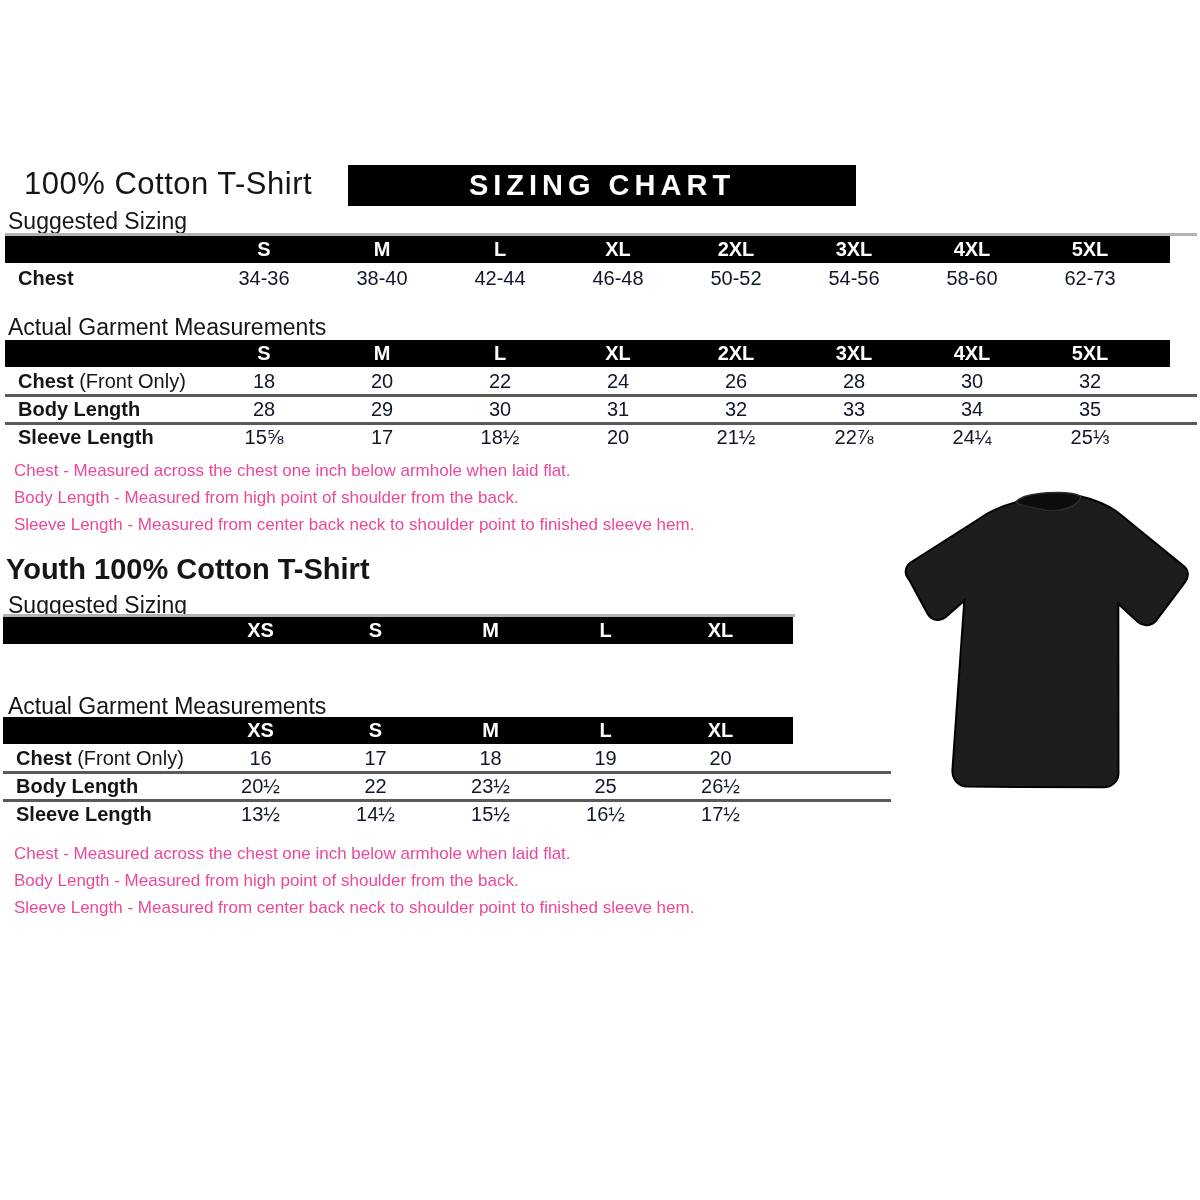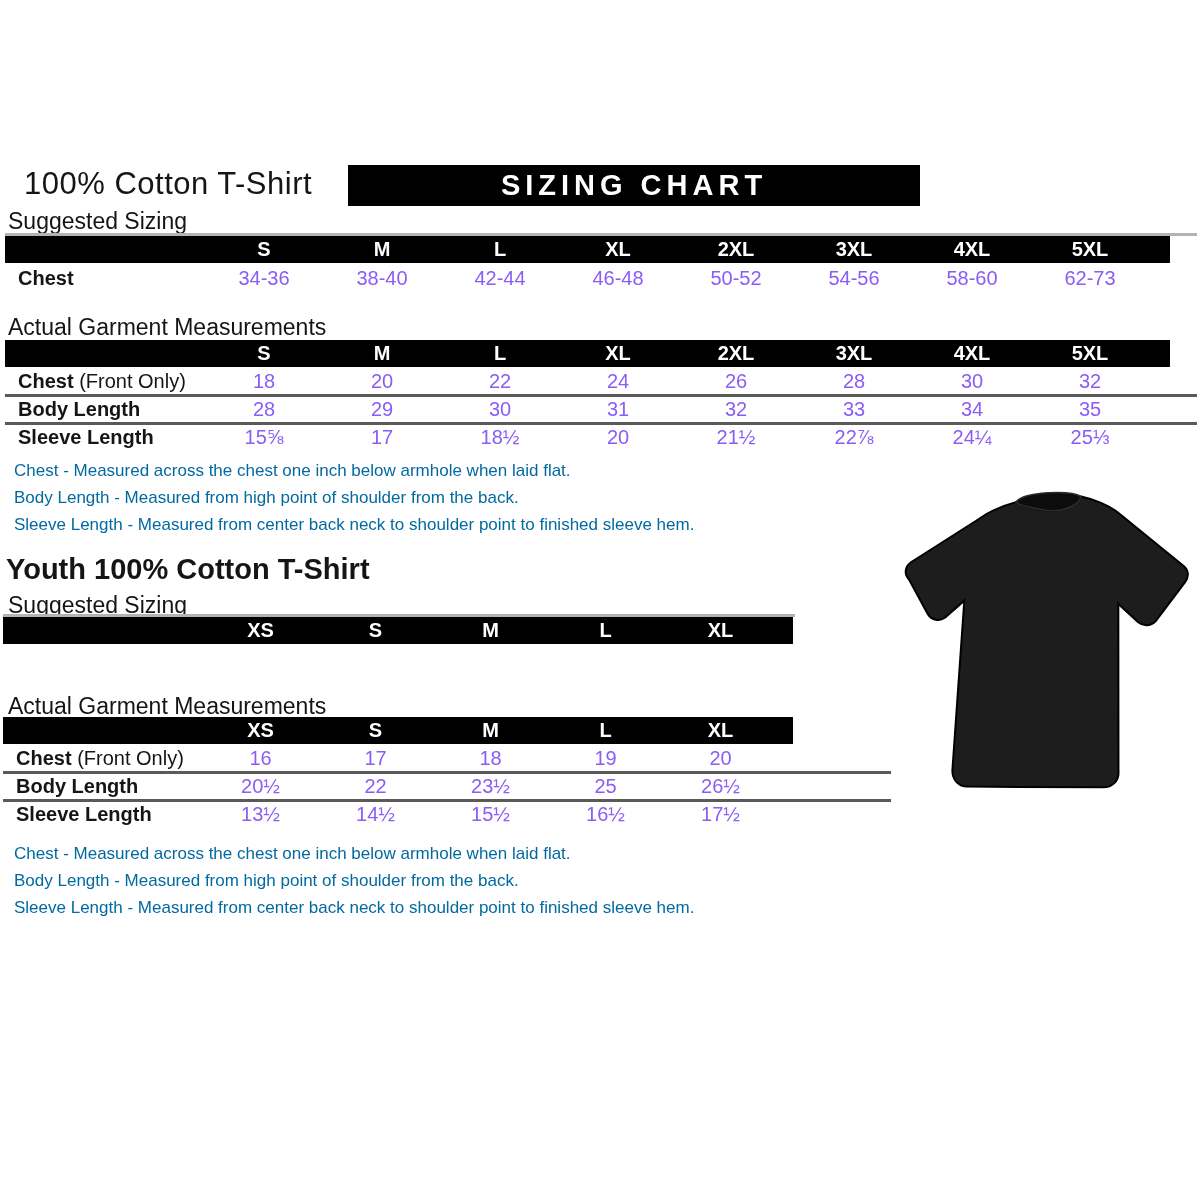--- a/index.html
+++ b/index.html
@@ -16,32 +16,32 @@
   .bar{display:flex;background:#000;height:27px;align-items:center;}
   .labelcol{width:200px;flex:0 0 200px;}
   .th{color:#fff;font-weight:700;font-size:20px;text-align:center;line-height:27px;}
   .c118{width:118px;flex:0 0 118px;}
   .c115{width:115px;flex:0 0 115px;}
   .row{display:flex;align-items:center;}
   .r30{height:30px;}
   .r28{height:28px;}
   .rowlabel{font-size:20px;padding-left:13px;white-space:nowrap;box-sizing:border-box;}
   .rowlabel .b{font-weight:700;}
-  .td{font-size:20px;text-align:center;color:#8b5cf6;}
+  .td{font-size:20px;text-align:center;color:#0f172a;}
   .sep{position:absolute;left:0;height:3px;background:#5a5a5a;}
-  .note{font-size:17px;color:#0369a1;white-space:nowrap;}
+  .note{font-size:17px;color:#ec4899;white-space:nowrap;}
   .tee{position:absolute;}
 </style>
 </head>
 <body>
 
 <div class="canvas">
 
   <div class="abs h1" style="left:12px;top:166px;">100% Cotton T-Shirt</div>
-  <div class="abs banner" style="left:348px;top:165px;width:572px;height:41px;">SIZING CHART</div>
+  <div class="abs banner" style="left:348px;top:165px;width:508px;height:41px;">SIZING CHART</div>
 
   <div class="abs sublabel" style="left:8px;top:208px;">Suggested Sizing</div>
 
   <div class="tbl" style="left:5px;top:233px;width:1192px;">
     <div class="topline" style="top:0;width:1192px;"></div>
     <div class="bar" style="width:1165px;margin-top:3px;">
       <div class="labelcol"></div>
       <div class="th c118">S</div>
       <div class="th c118">M</div>
       <div class="th c118">L</div>

